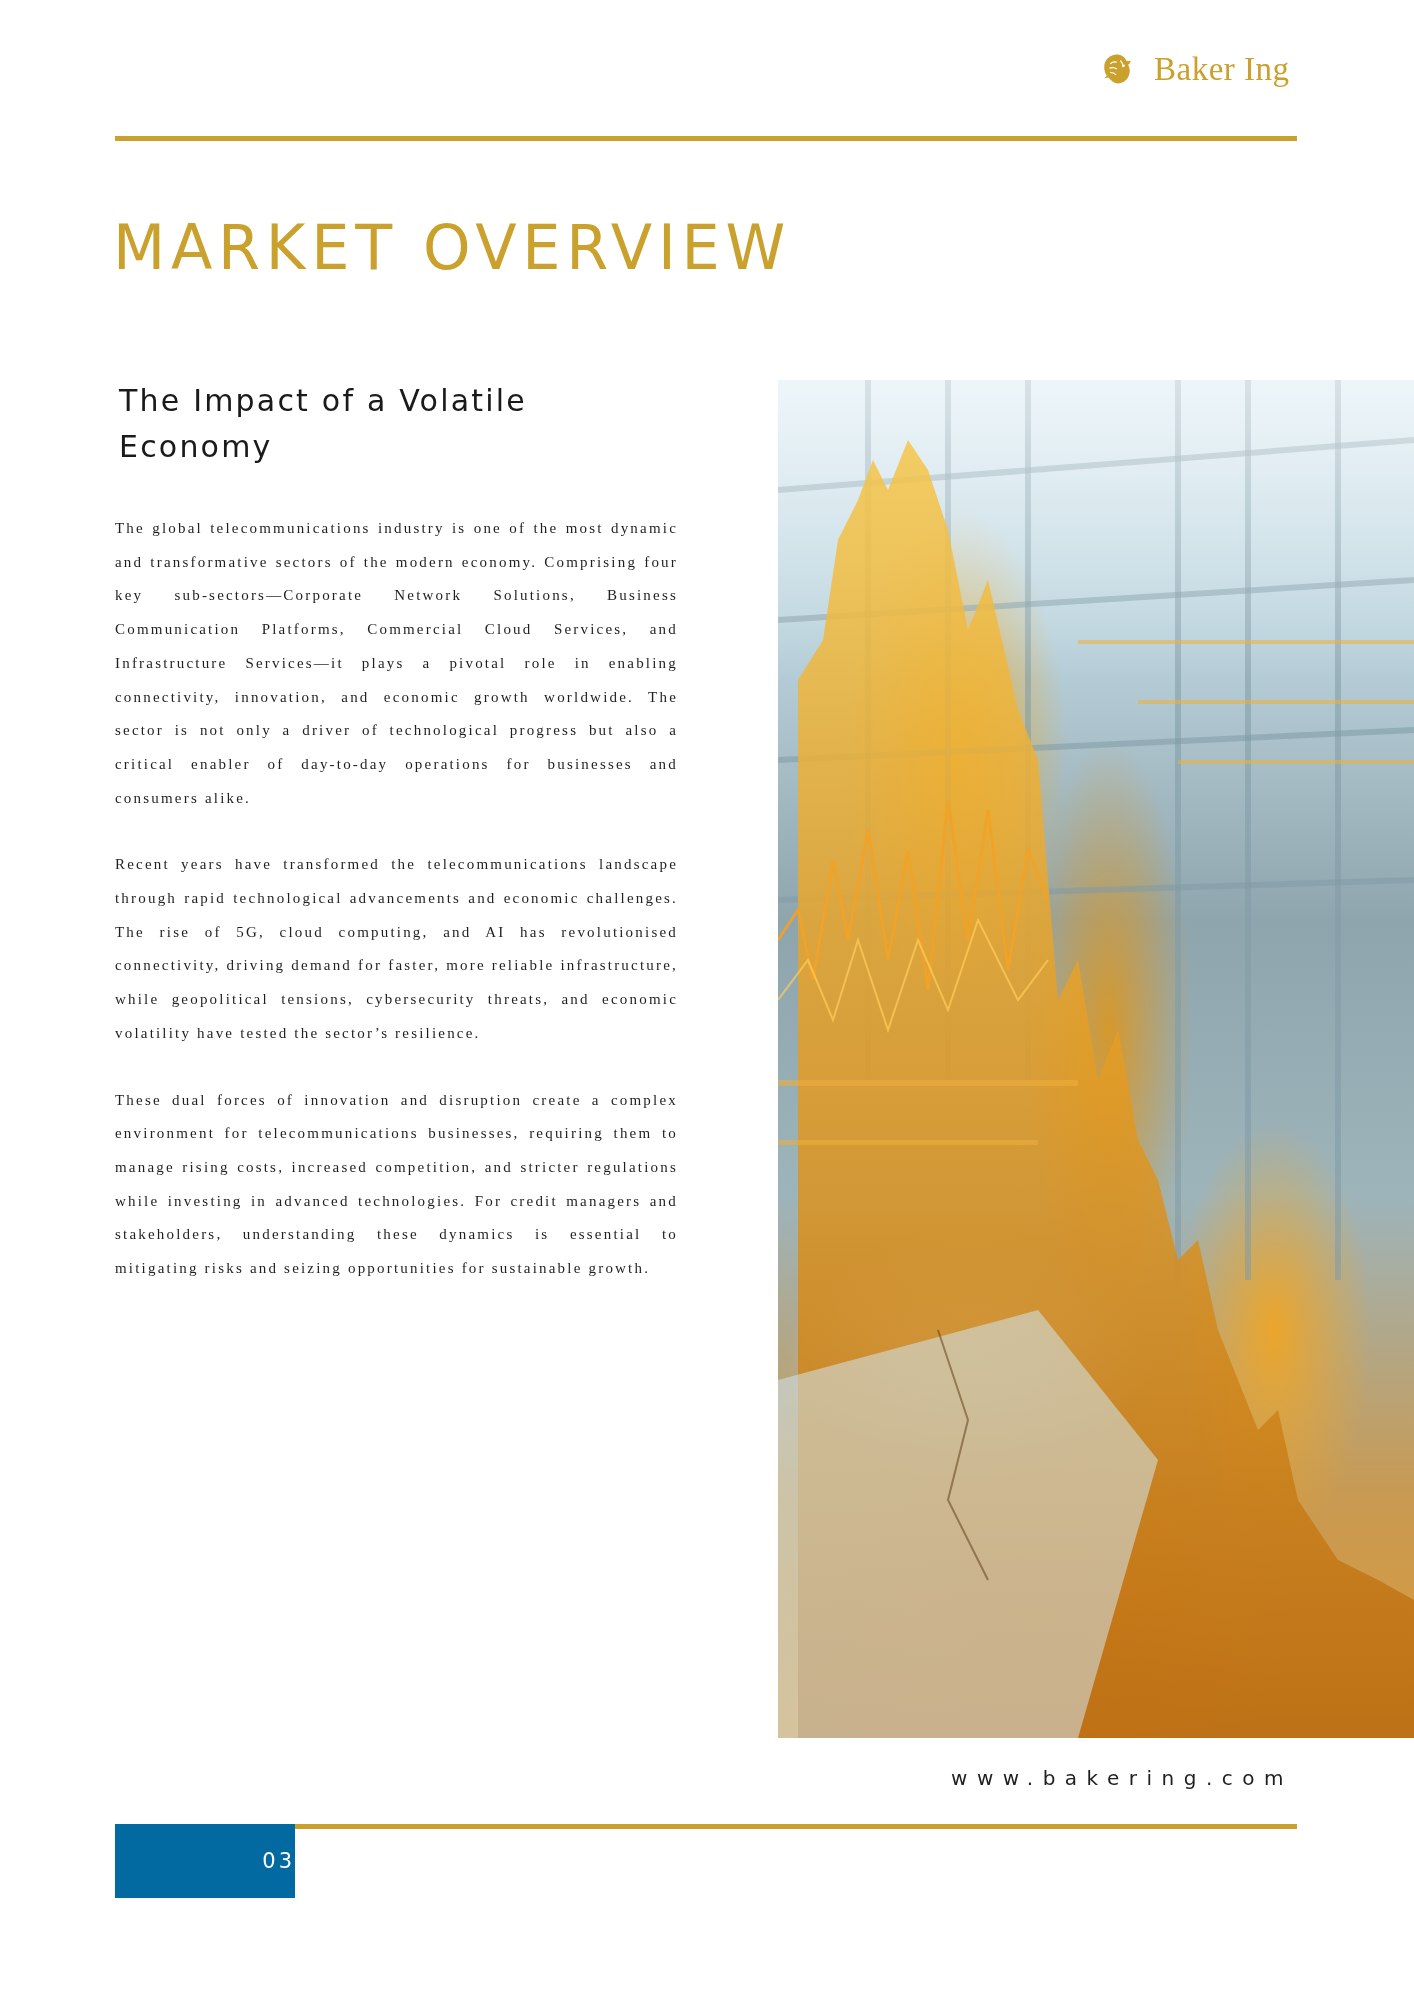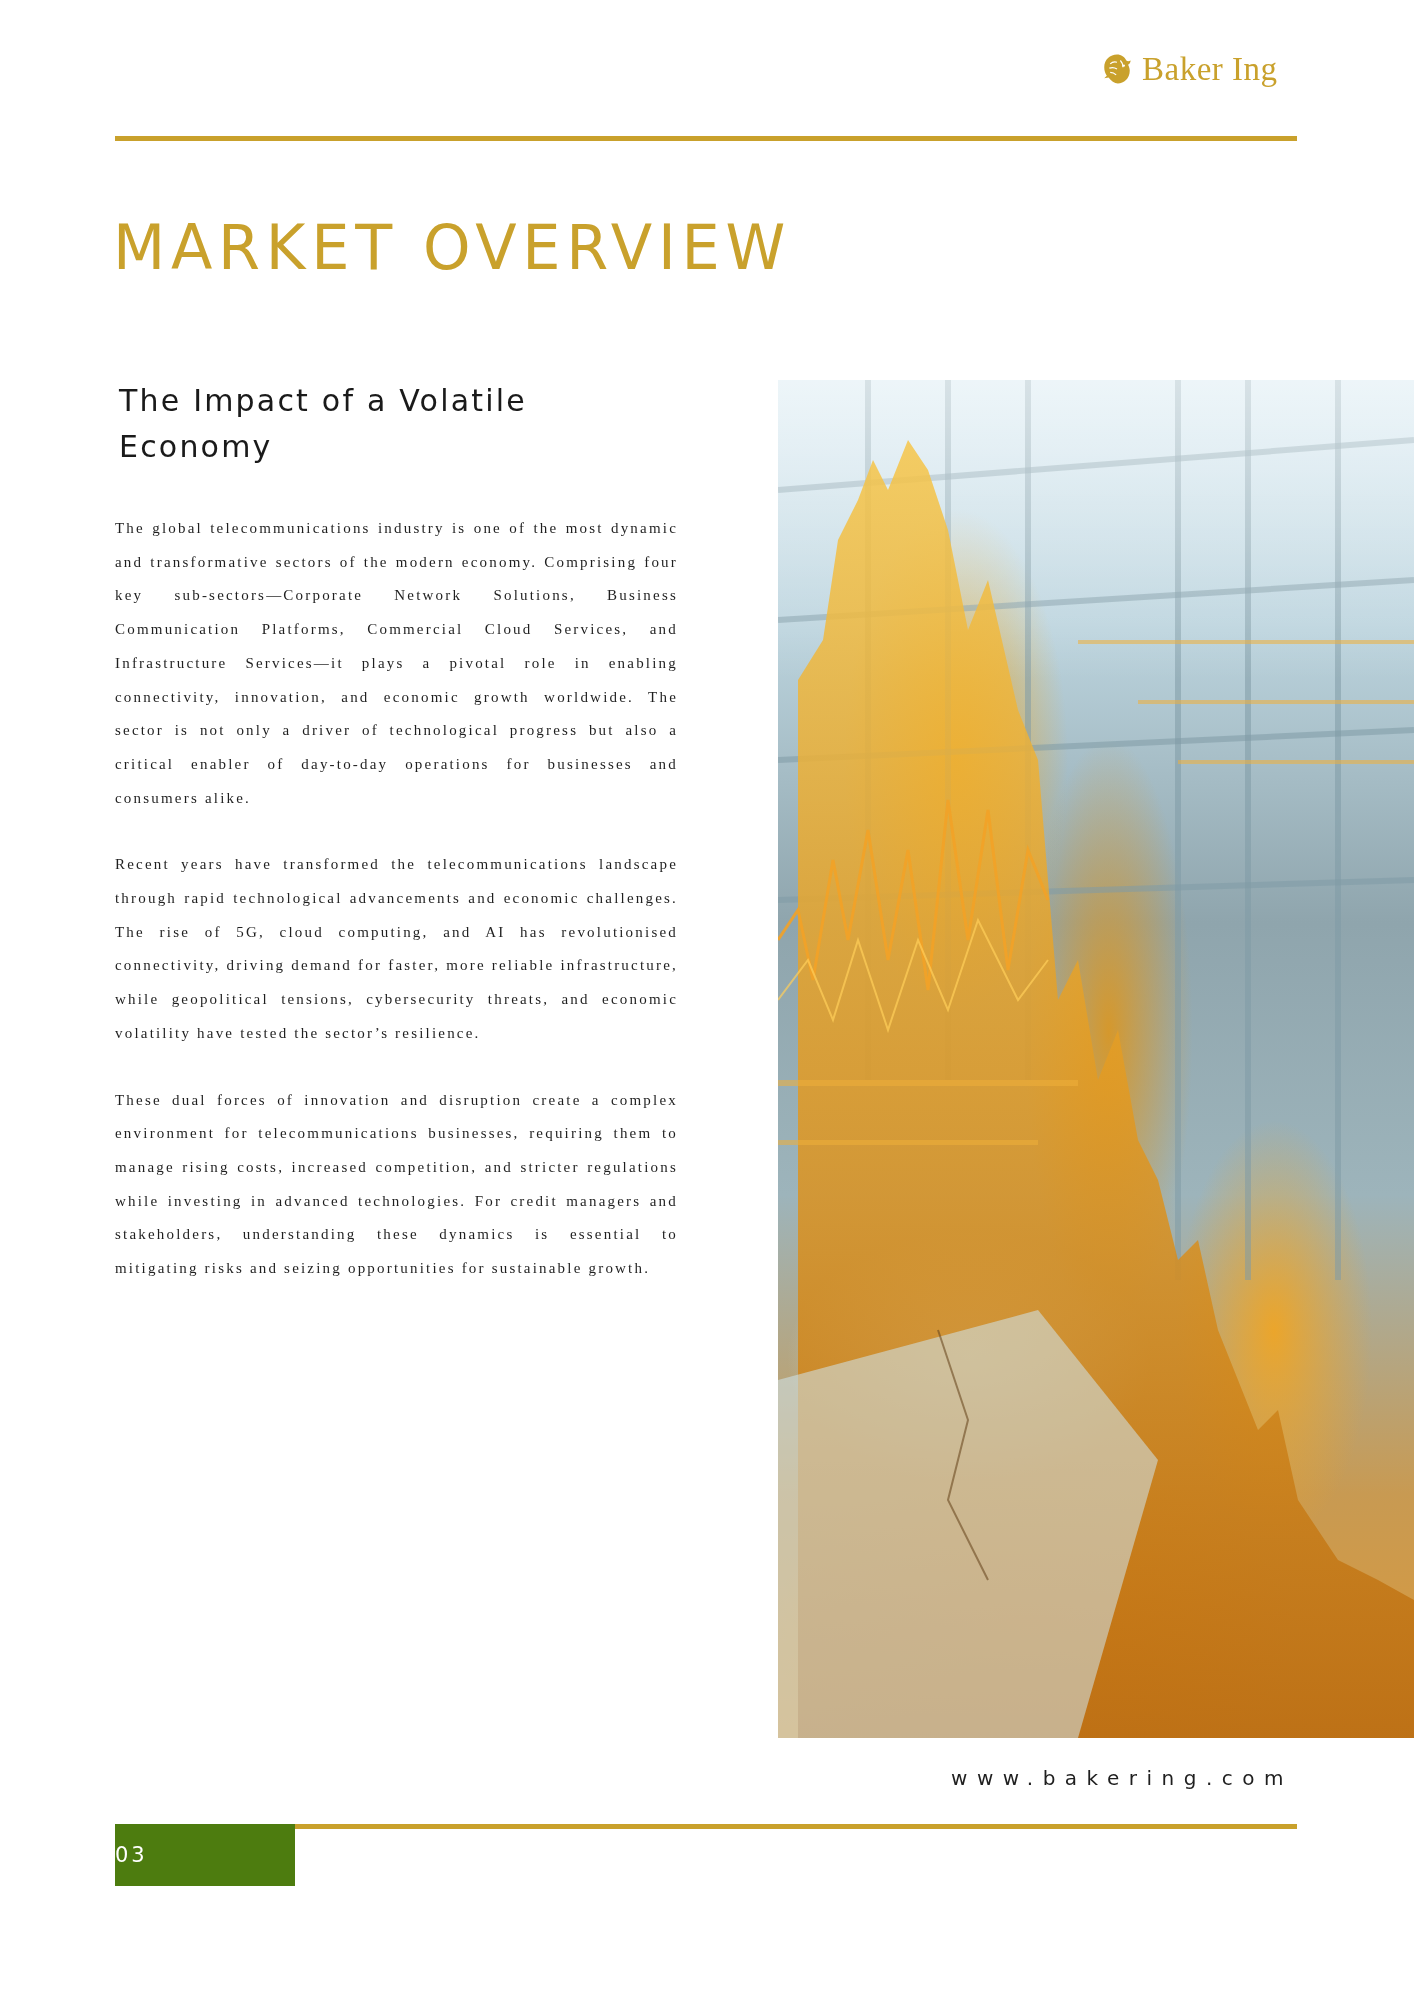--- a/index.html
+++ b/index.html
@@ -11,21 +11,21 @@
       overflow: hidden;
       font-family: "DejaVu Sans", sans-serif;
       color: #1f1f1f;
     }
     .logo {
       position: absolute;
       top: 52px;
       left: 1100px;
       display: flex;
       align-items: center;
-      gap: 8px;
+      gap: 20px;
     }
     .logo-icon { width: 34px; height: 34px; display: block; }
     .logo-text {
       font-family: "Liberation Serif", "DejaVu Serif", serif;
       font-size: 33px;
       color: #c9a12c;
       letter-spacing: 0.5px;
       line-height: 1;
     }
     .rule {
@@ -93,25 +93,25 @@
         radial-gradient(ellipse 360px 240px at 40% 92%, rgba(230,140,30,0.9), rgba(230,140,30,0) 72%),
         linear-gradient(180deg, #d8eaf2 0%, #bcd4de 18%, #8fa5ad 40%, #9db4bb 60%, #c89a52 82%, #dc9a3a 100%);
     }
     .hero-image svg { position: absolute; inset: 0; width: 100%; height: 100%; }
 
     .page-badge {
       position: absolute;
       top: 1824px;
       left: 115px;
       width: 180px;
-      height: 62px;
-      background: #4d7c0f;
+      height: 74px;
+      background: #0369a1;
       display: flex;
       align-items: center;
-      justify-content: flex-start;
+      justify-content: flex-end;
     }
     .page-number {
       color: #ffffff;
       font-family: "DejaVu Sans", sans-serif;
       font-size: 21px;
       letter-spacing: 3px;
     }
     .website {
       position: absolute;
       top: 1766px;

